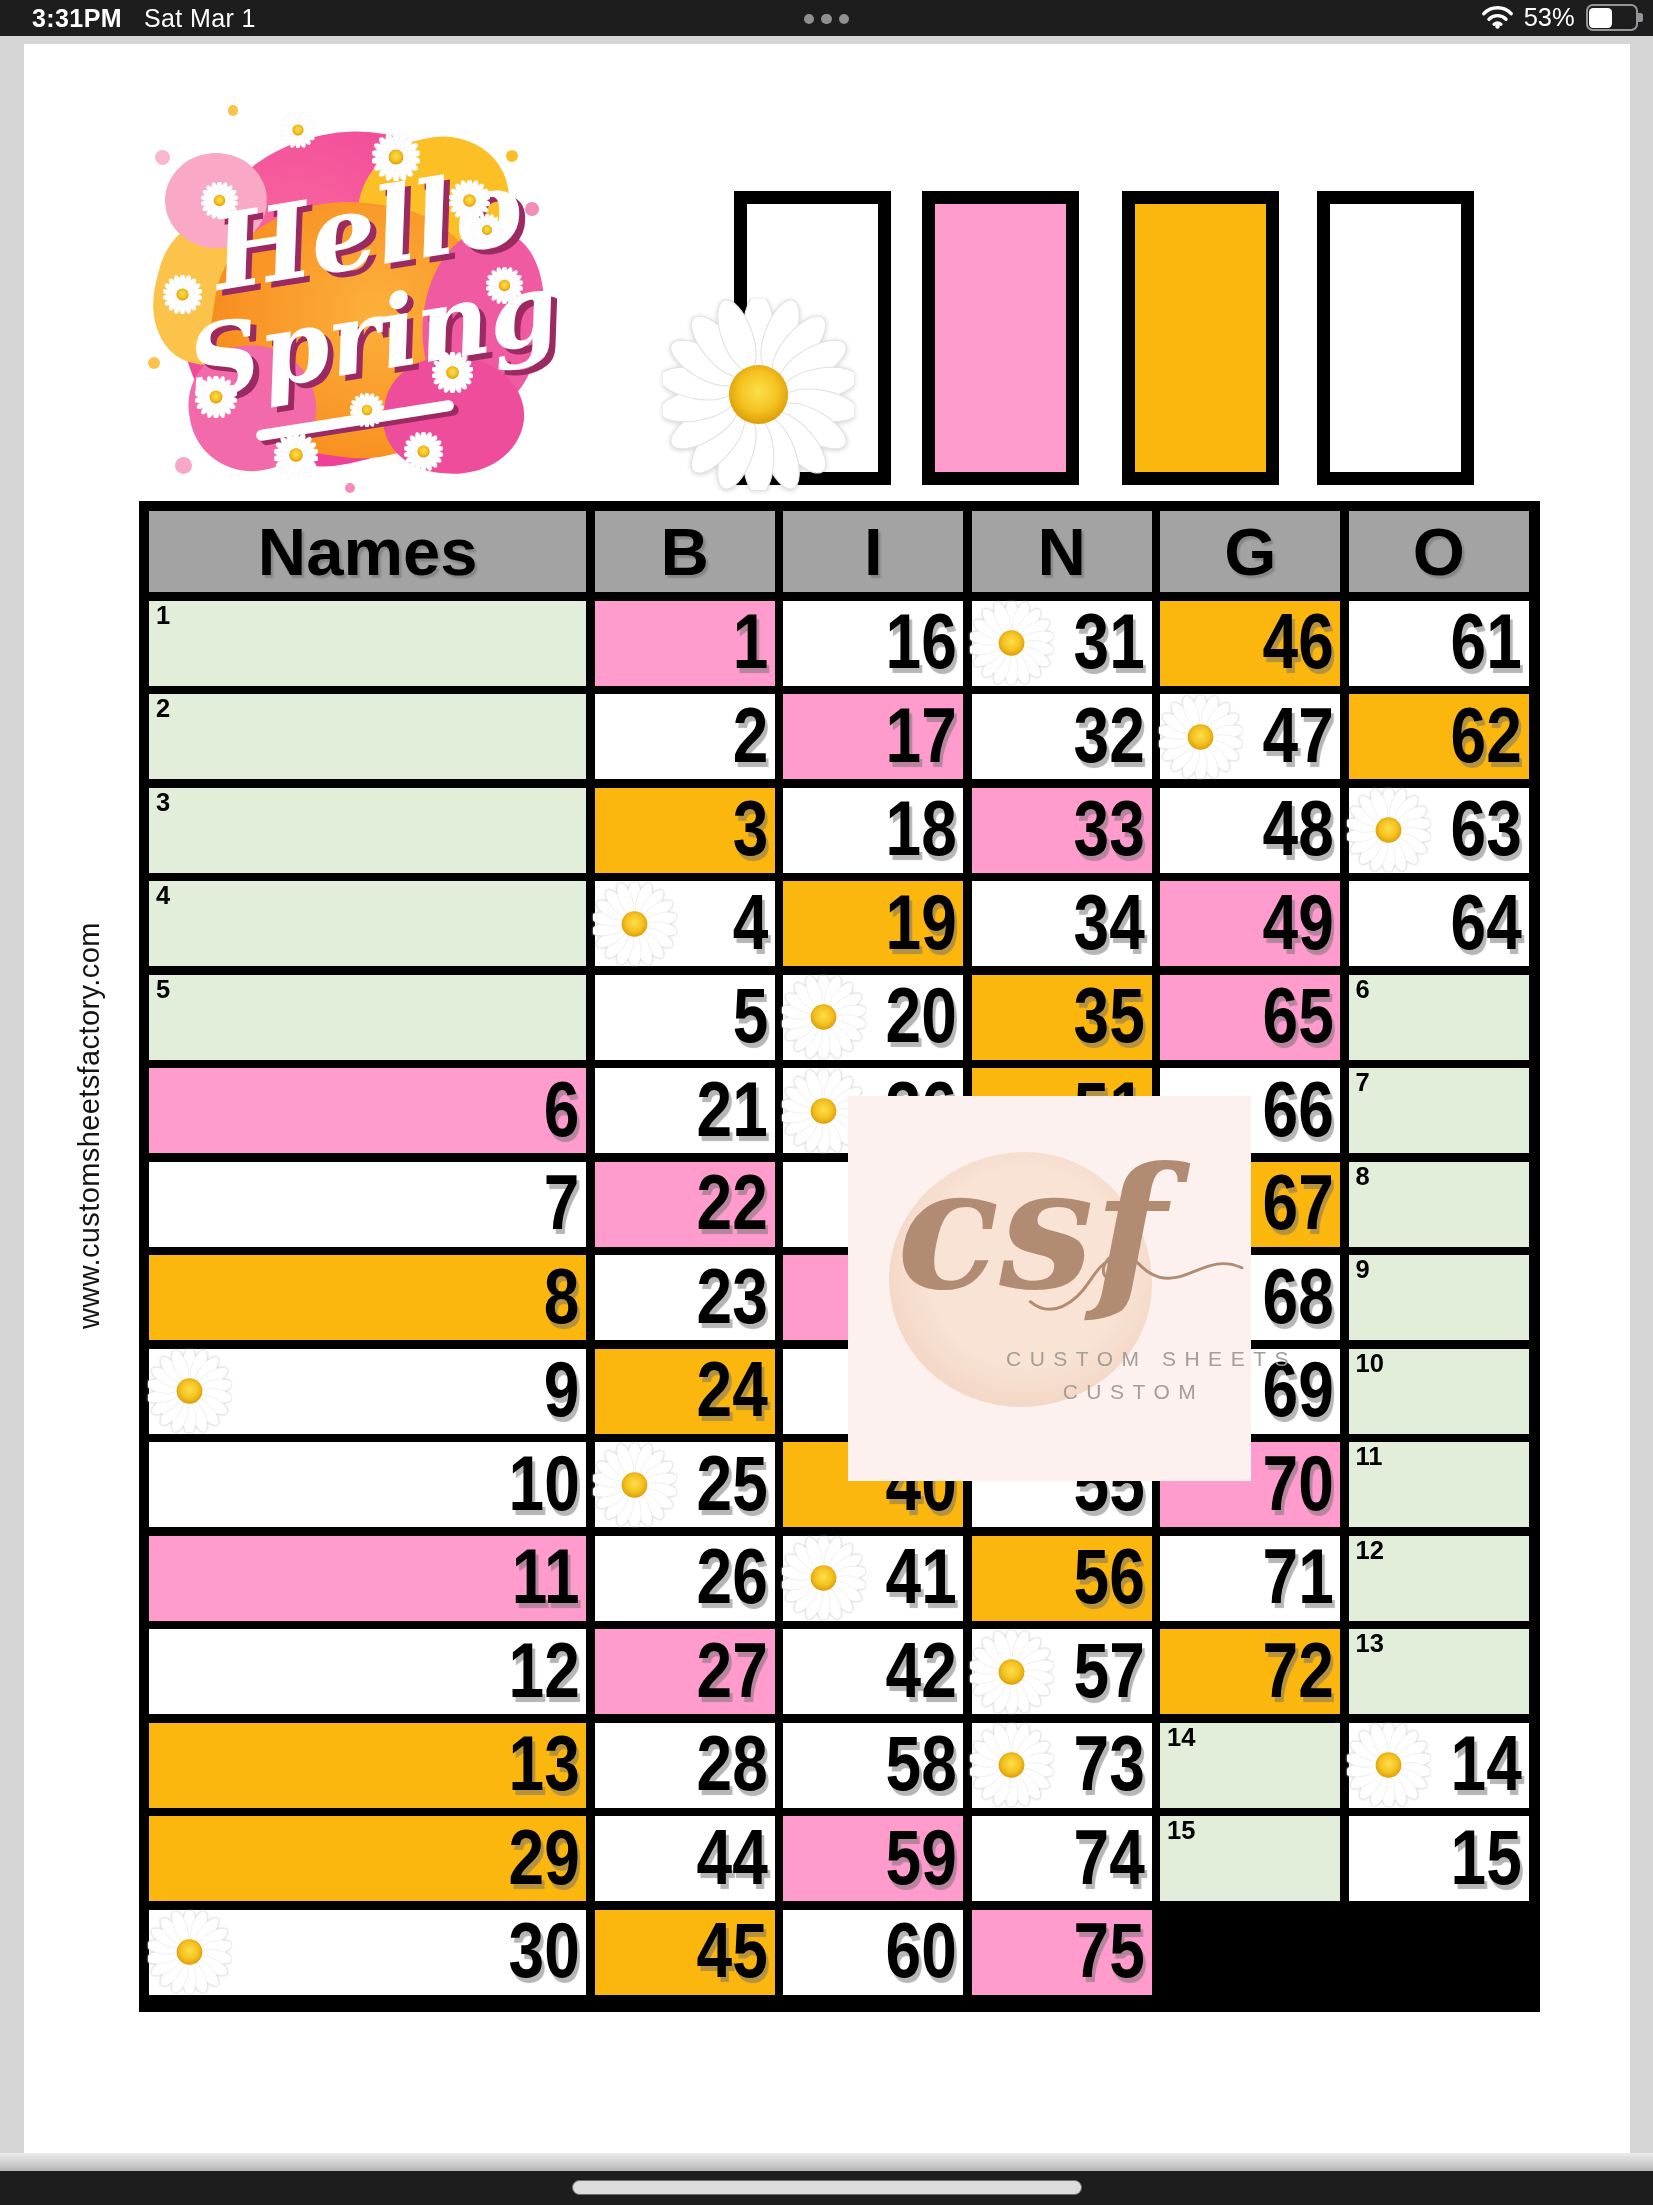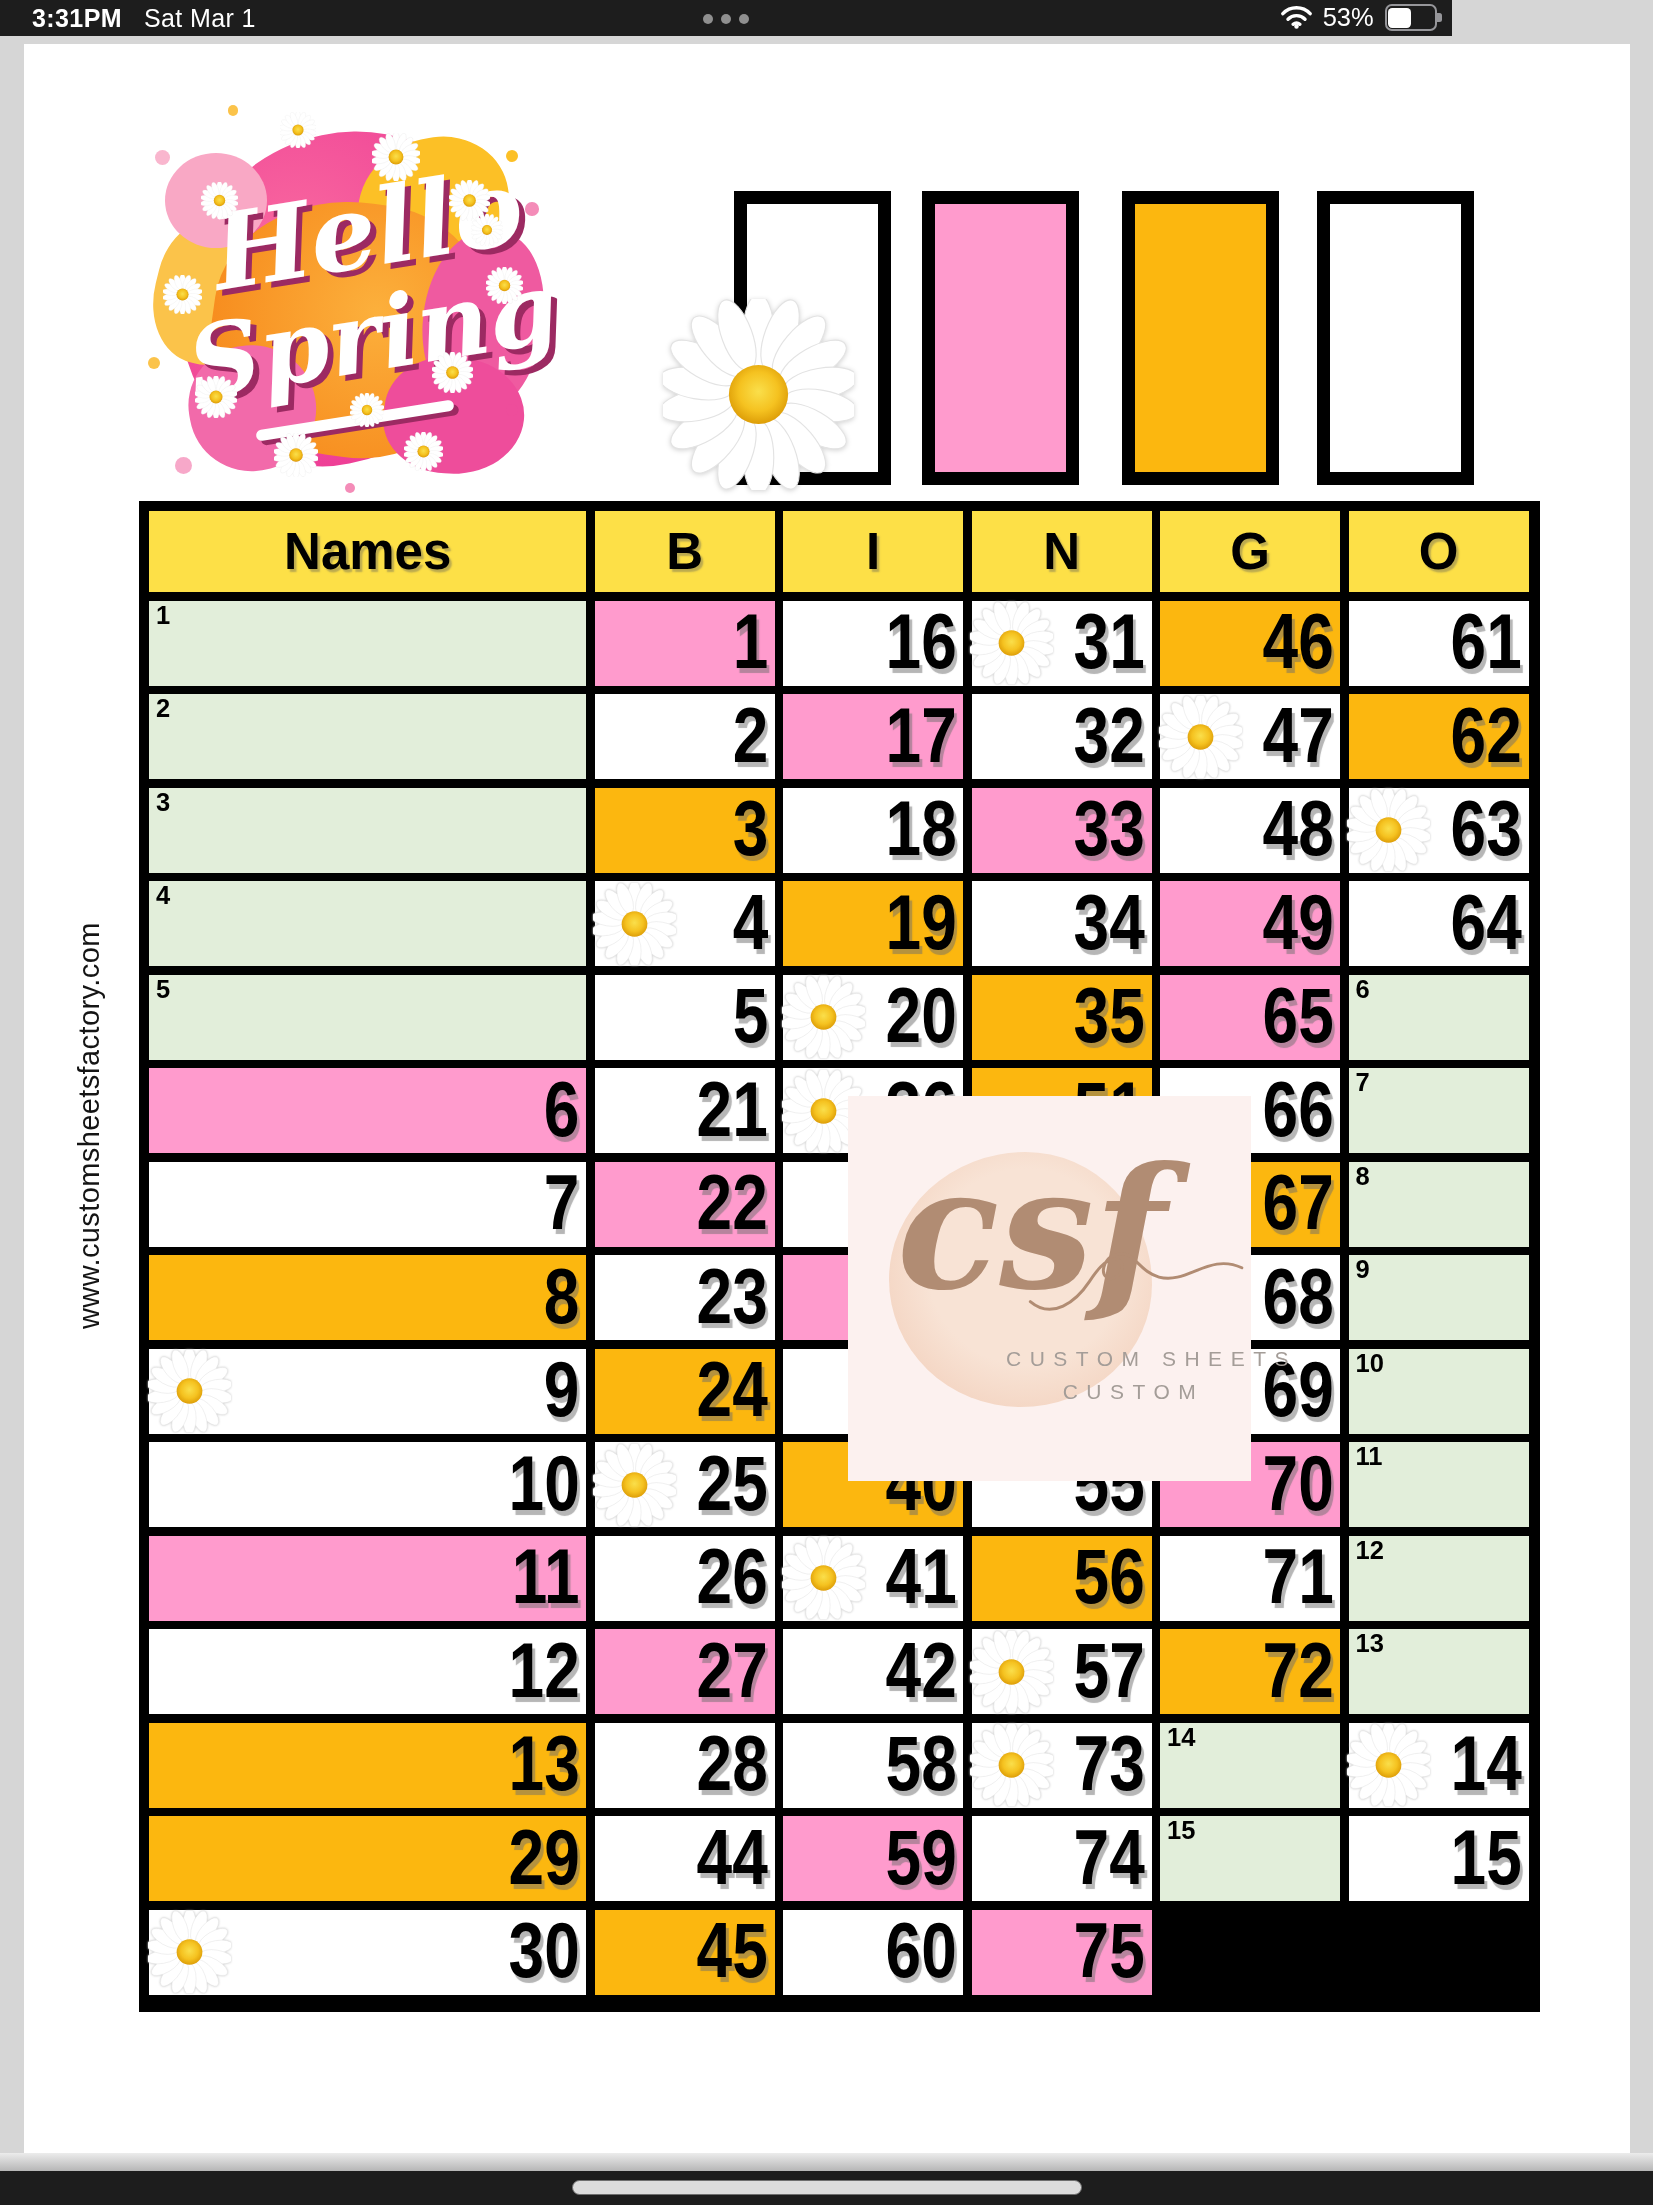--- a/index.html
+++ b/index.html
@@ -1,21 +1,21 @@
 <!DOCTYPE html>
 <html style="font-size:13.6px"><head>
 <meta charset="utf-8">
 <style>
   html,body{margin:0;padding:0;}
   body{
     width:1653px;height:2205px;position:relative;overflow:hidden;
     background:#d6d6d6;font-family:"Liberation Sans",sans-serif;
   }
   
-  #status-bar{position:absolute;left:0;top:0;width:1452px;height:36px;background:#1d1d1d;color:#fff;z-index:50;}
+  #status-bar{position:absolute;left:0;top:0;width:1653px;height:36px;background:#1d1d1d;color:#fff;z-index:50;}
   .sb-left{position:absolute;left:32px;top:4.2px;font-size:25px;font-weight:600;letter-spacing:0.4px;}
   .sb-date{margin-left:22px;font-weight:500;}
   .sb-dots{position:absolute;left:0;right:0;top:13.6px;display:flex;justify-content:center;gap:7.6px;}
   .sb-dot{width:10.2px;height:10.2px;border-radius:50%;background:#8f8f8f;}
   .sb-right{position:absolute;right:15.3px;top:3.4px;display:flex;align-items:center;gap:11px;font-size:25.5px;font-weight:500;}
   .battery{position:relative;width:48px;height:23px;border:2.1px solid #96969a;border-radius:6.8px;}
   .battery-fill{position:absolute;left:1.7px;top:1.7px;bottom:1.7px;border-radius:4.2px;background:#fff;}
   .battery-tip{position:absolute;right:-6.8px;top:6.8px;width:4.2px;height:9.3px;background:#96969a;border-radius:0 2.5px 2.5px 0;}
   
   #page{position:absolute;left:24px;top:44px;width:1606px;height:2110px;background:#ffffff;z-index:1;}
@@ -40,22 +40,22 @@
   .hl-underline{position:absolute;left:102px;top:313px;width:200px;height:11px;background:#fff;border-radius:6px;
                 transform:rotate(-9deg);box-shadow:4.2px 5.1px 0 #9c2a62;z-index:4;}
   .mini-daisy{position:absolute;z-index:5;}
   
   #top-daisy{position:absolute;left:639px;top:255px;width:191px;height:191px;z-index:6;filter:drop-shadow(0 1.7px 2.5px rgba(0,0,0,.18));}
   .tile{position:absolute;top:147px;width:131px;height:268px;border:13.6px solid #000;z-index:2;}
   
   #bingo-table{position:absolute;left:115px;top:457px;width:1401px;height:1511px;background:#000;
                display:grid;grid-template-columns:437px repeat(5,180px);
                grid-template-rows:81px repeat(15,85px);gap:8.5px;padding:10.2px;box-sizing:border-box;z-index:3;}
-  .hcell{background:#fde047;display:flex;align-items:center;justify-content:center;
-         font-size:51px;font-weight:700;color:#000;text-shadow:2.5px 2.5px 1.7px rgba(90,90,90,.4);}
+  .hcell{background:#a3a3a3;display:flex;align-items:center;justify-content:center;
+         font-size:67px;font-weight:700;color:#000;text-shadow:2.5px 2.5px 1.7px rgba(90,90,90,.4);}
   .ncell{background:#E2EEDA;position:relative;}
   .rownum{position:absolute;left:6.8px;top:0px;font-size:25.5px;font-weight:700;color:#000;}
   .cell{background:#fff;position:relative;overflow:visible;}
   .cell.pink{background:#FF9BCD;}
   .cell.orange{background:#FCB70F;}
   .num{position:absolute;right:6.8px;top:50%;transform:translateY(-52%) scaleX(.82);transform-origin:right center;
        font-size:78px;font-weight:700;color:#000;text-shadow:3.4px 4.2px 0.8px rgba(110,110,110,.5);line-height:1;}
   .cell-daisy{position:absolute;left:-1.7px;top:50%;transform:translateY(-50%);width:83px;height:83px;
               filter:drop-shadow(0 0 0.8px #cccccc);}
   

